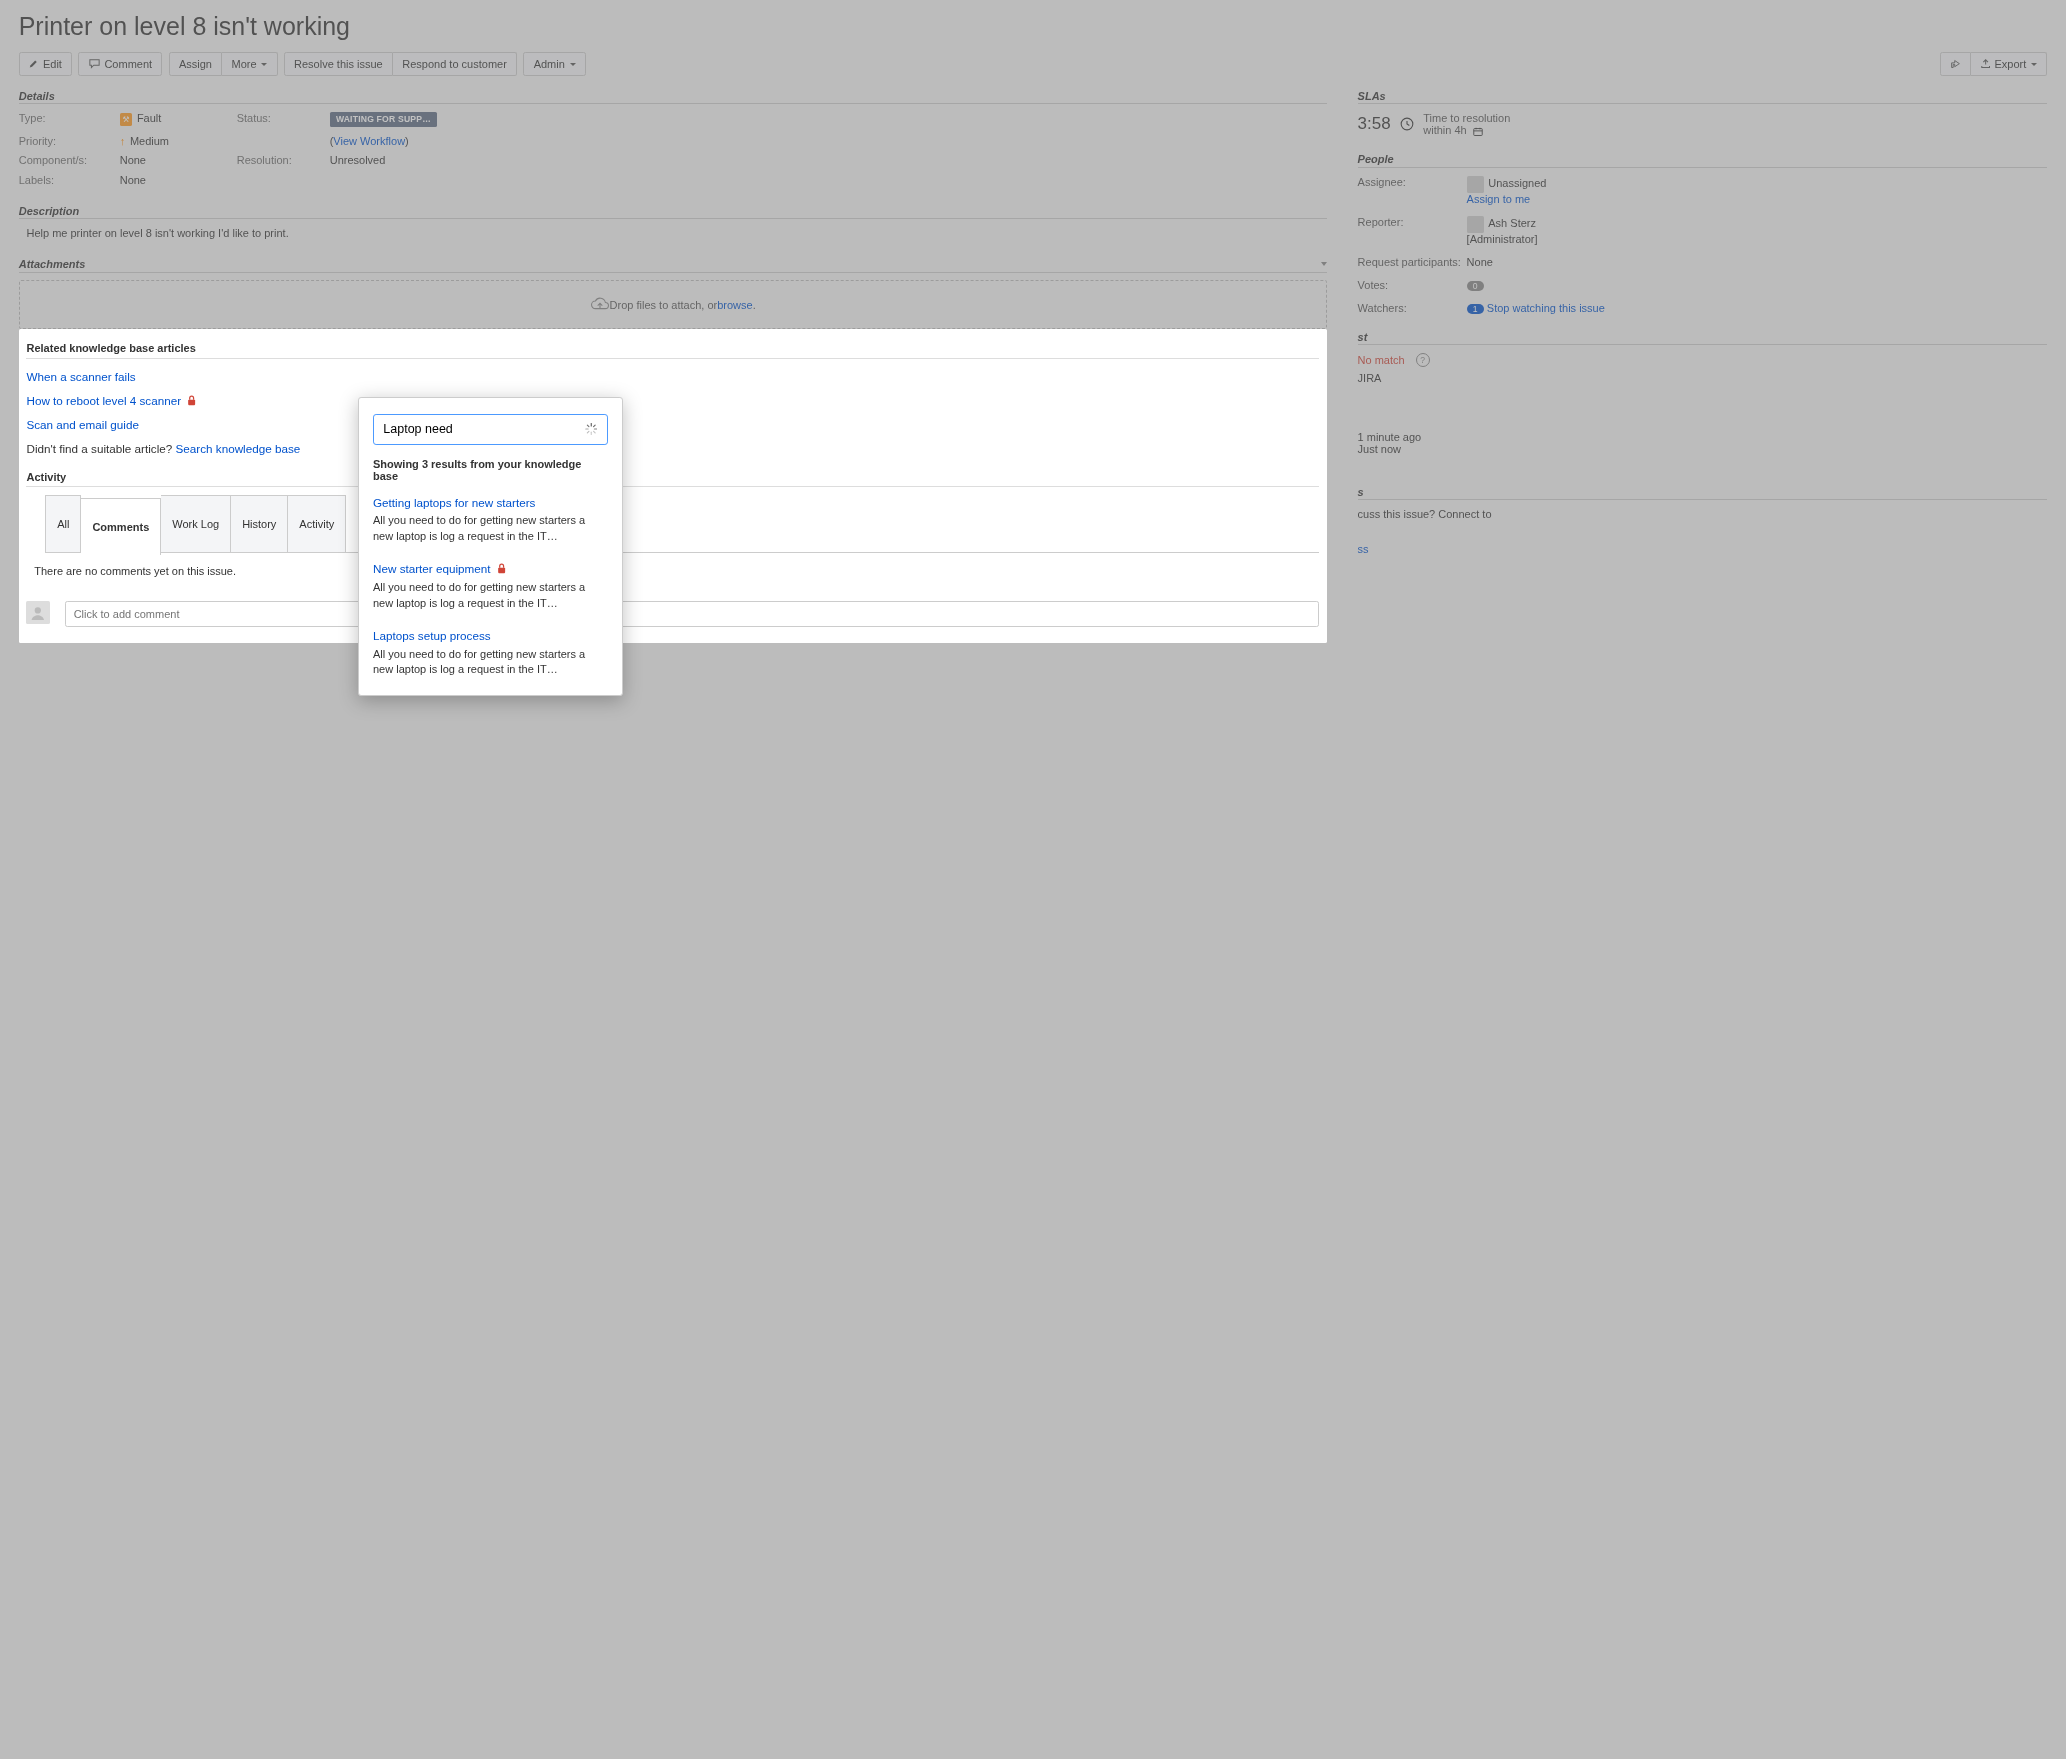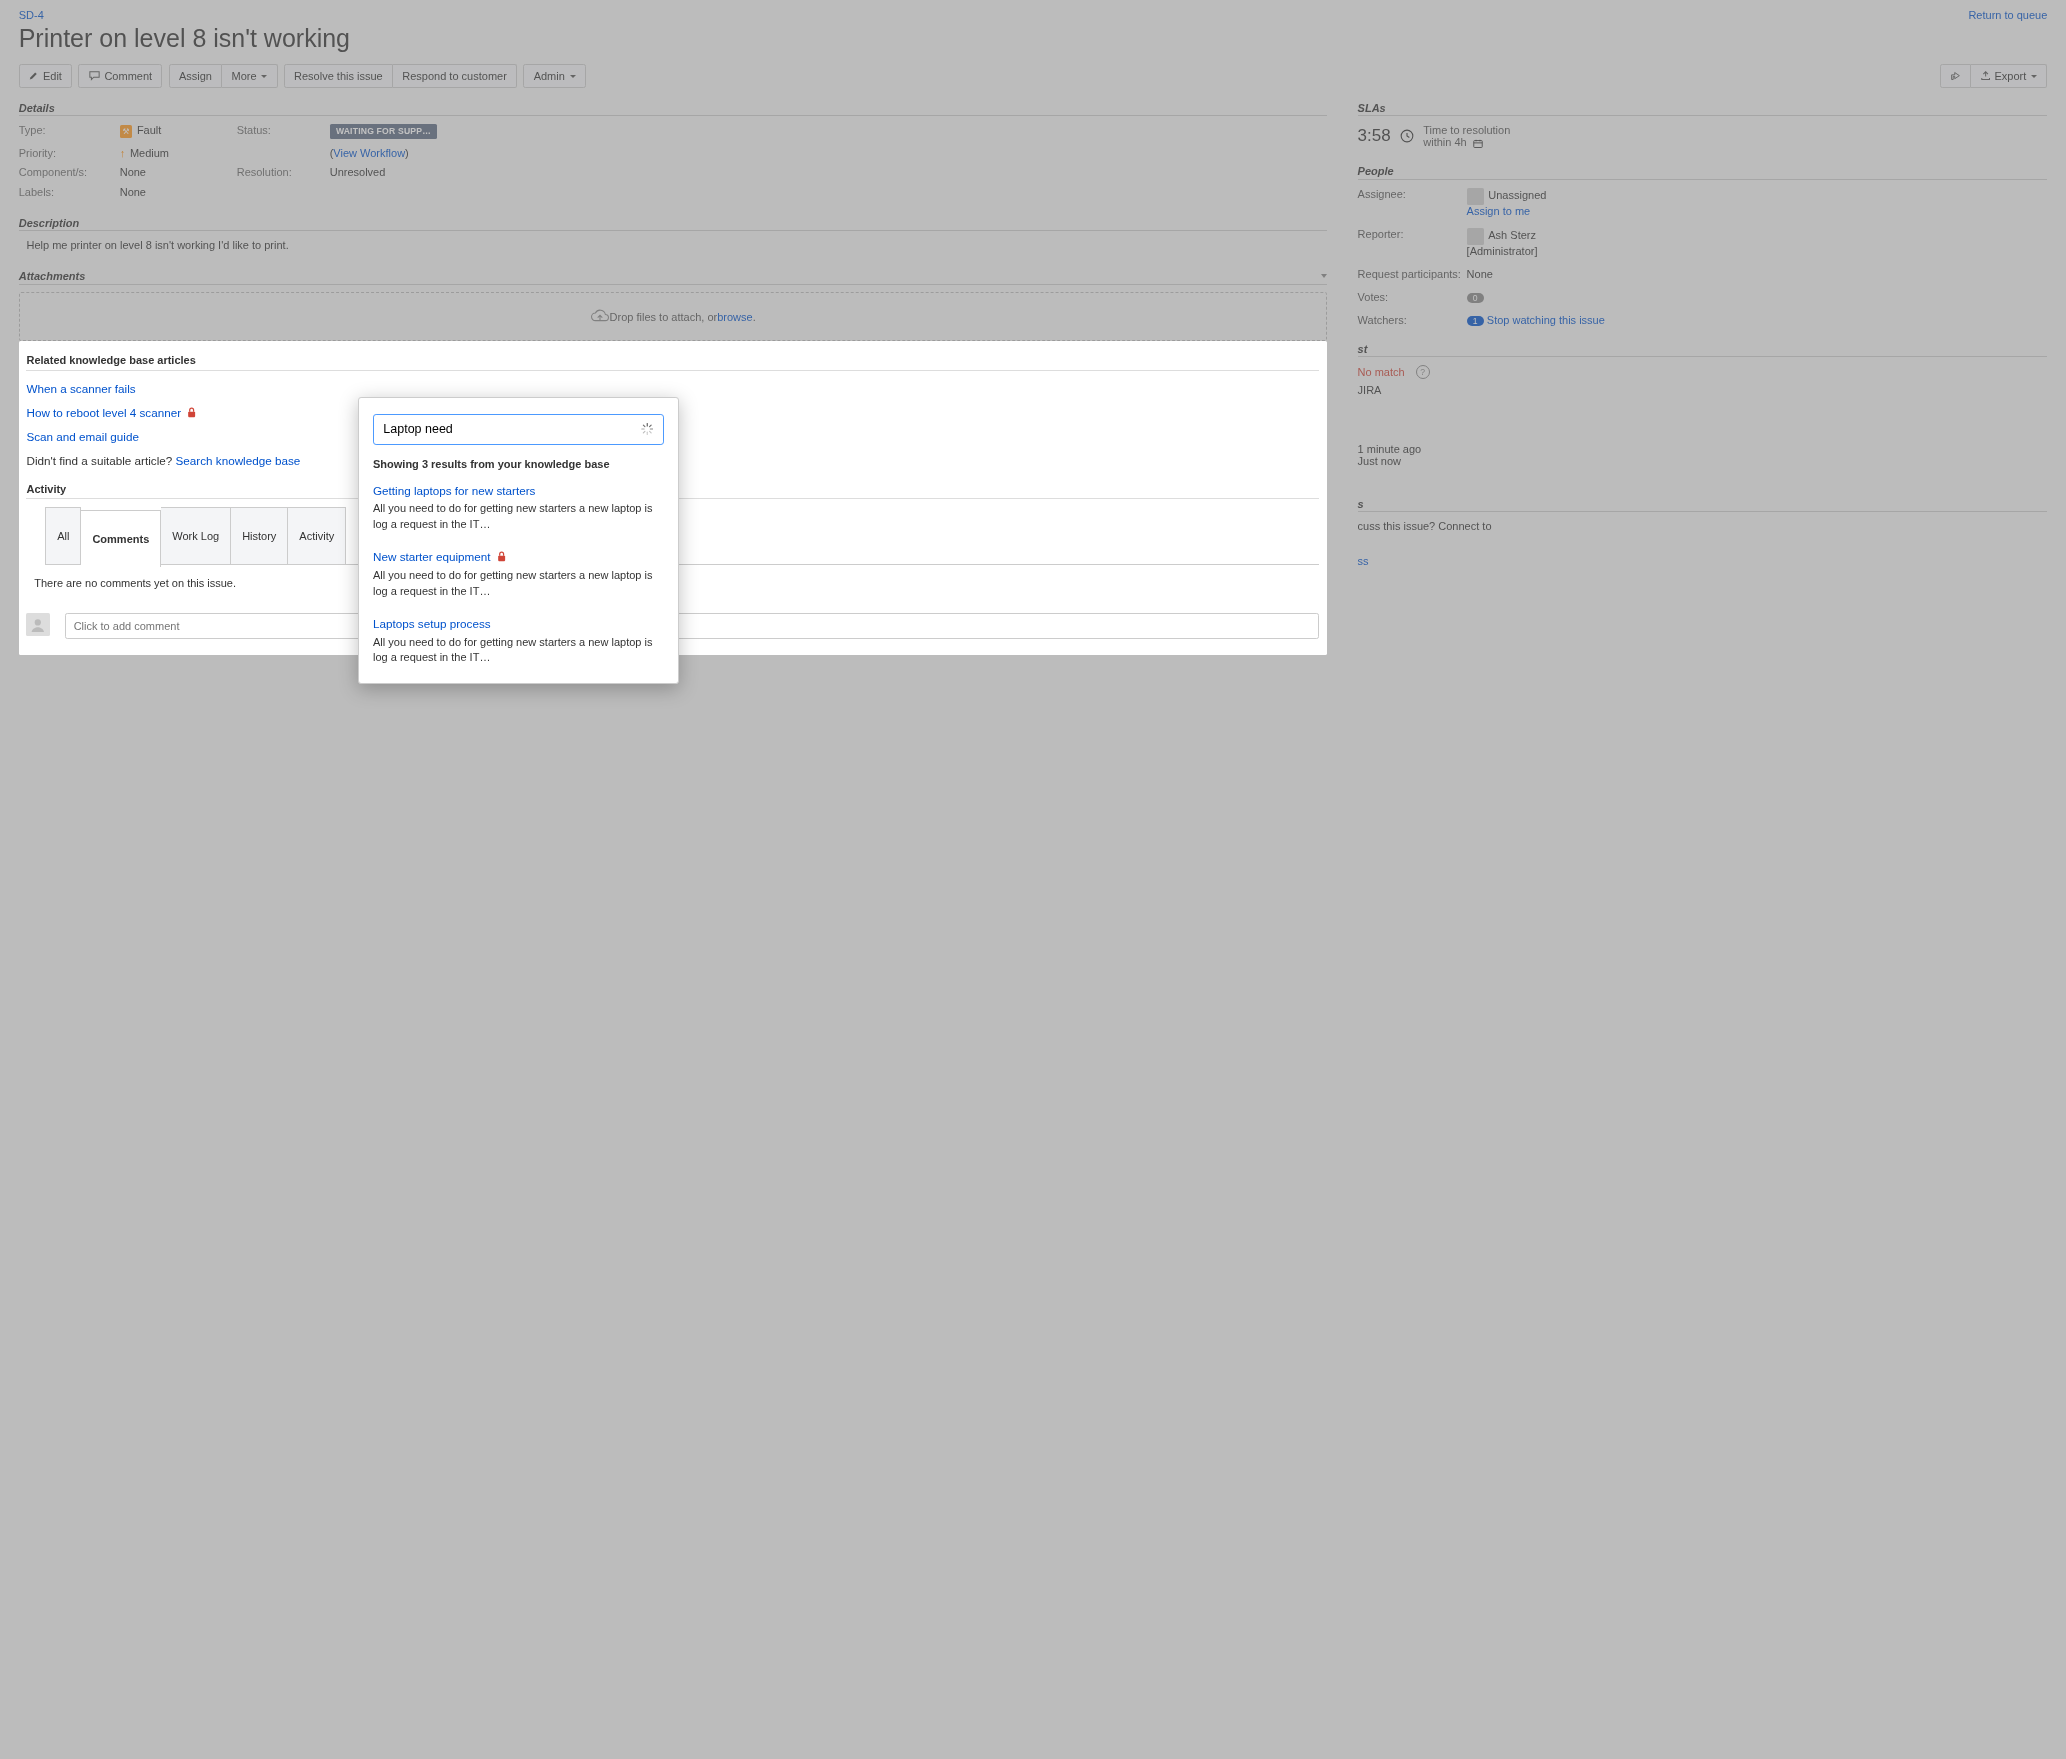--- a/index.html
+++ b/index.html
@@ -50,41 +50,37 @@
   .sla-row { display:flex; align-items:center; gap:9.3px; }
   .sla-time { font-size:17px; color:#333; }
   .sla-text { font-size:11px; color:#555; }
   .side-grid { display:grid; grid-template-columns: 109px 1fr; row-gap:11px; align-items:start; font-size:11px; }
   .side-label { color:#555; }
   .badge-count { background:#888; color:#fff; border-radius:6.2px; padding:0 6.2px; font-size:8.6px; display:inline-block; min-width:14px; text-align:center; }
   .badge-count.blue { background:#0052cc; }
   .avatar-sm { width:17px; height:17px; background:#ccc; display:inline-block; vertical-align:middle; border-radius:1.6px; margin-right:4.7px; }
   .nomatch { color:#d04437; }
   .help-circle { display:inline-flex; width:14px; height:14px; border:1.2px solid #888; border-radius:50%; align-items:center; justify-content:center; font-size:8.6px; color:#888; margin-left:6.2px; }
-  .popover { position:absolute; z-index:20; background:#fff; border:0.8px solid #ccc; border-radius:3.1px; box-shadow:0 4.7px 18.7px rgba(0,0,0,0.25); width:321px; padding:15.6px 14px 17px 14px; }
+  .popover { position:absolute; z-index:20; background:#fff; border:0.8px solid #ccc; border-radius:3.1px; box-shadow:0 4.7px 18.7px rgba(0,0,0,0.25); width:265px; padding:15.6px 14px 17px 14px; }
   .popover.search { top:397px; left:358px; }
   .search-input { width:100%; border:1.6px solid #4c9aff; border-radius:3.1px; padding:7.8px 34px 7.8px 9.3px; font-size:12.5px; outline:none; }
   .search-wrap { position:relative; margin-bottom:12.5px; }
   .spinner { position:absolute; right:11px; top:50%; transform:translateY(-50%); width:12.5px; height:12.5px; }
   .results-head { font-weight:700; margin-bottom:14px; }
   .result { margin-bottom:17px; }
   .result-title { color:#0052cc; font-size:11.7px; margin-bottom:4.7px; display:flex; align-items:center; gap:6.2px; }
   .result-snip { color:#333; line-height:1.45; }
   .icon-sq { width:12.5px;height:12.5px; background:#ff991f; display:inline-flex; align-items:center; justify-content:center; color:#fff; font-size:7.8px; border-radius:1.6px; vertical-align:middle; margin-right:4.7px; }
   .prio-arrow { color:#ff8b00; font-weight:700; margin-right:4.7px; }
   svg { display:block; }
 </style>
 </head>
 <body>
 
 <div class="page">
-  <div class="top-row">
-    <a class="issue-key">SD-4</a>
-    <a class="link">Return to queue</a>
-  </div>
   <div class="issue-title">Printer on level 8 isn't working</div>
 
   <div class="toolbar">
     <button class="btn">
       <span>
           <svg width="9.3" height="9.3" viewBox="0 0 12 12">
             <path d="M1 11l1-3 6-6 2 2-6 6-3 1z" fill="#444"></path>
           </svg>
         </span>
       <span>Edit</span>

